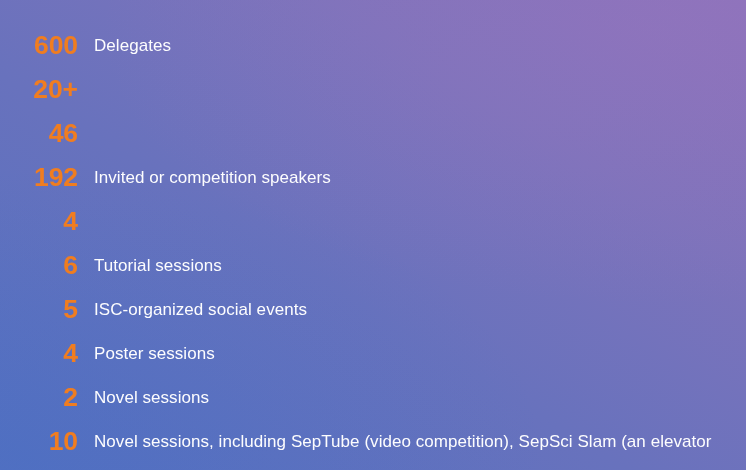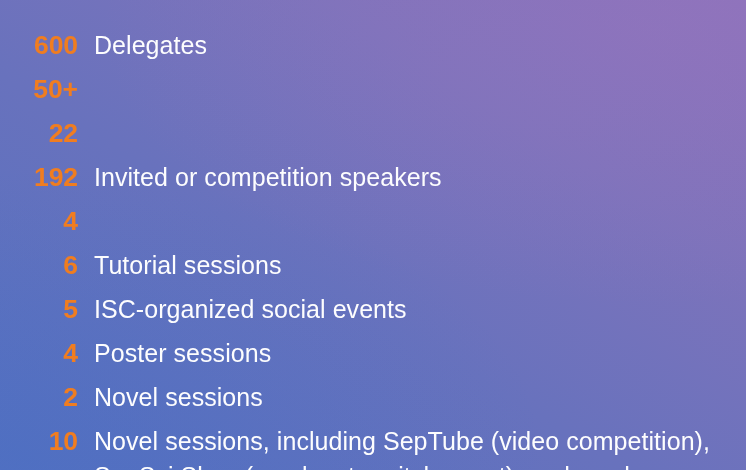--- a/index.html
+++ b/index.html
@@ -52,41 +52,41 @@
     font-size: 26.5px;
     line-height: 35.4px;
     font-weight: bold;
     color: #f07d20;
     letter-spacing: -0.1px;
     white-space: nowrap;
   }
   .stat-label {
     flex: 1 1 auto;
     padding-left: 16px;
-    font-size: 25px;
+    font-size: 17px;
     line-height: 35.4px;
     font-weight: normal;
     color: #fdfdfe;
     letter-spacing: 0.05px;
   }
 </style>
 </head>
 <body>
 
 <div id="stats-panel">
   <ul id="stats-list">
       <li class="stat-row">
         <span class="stat-value">600</span>
         <span class="stat-label">Delegates</span>
       </li>
       <li class="stat-row">
-        <span class="stat-value">50+</span>
+        <span class="stat-value">20+</span>
       </li>
       <li class="stat-row">
-        <span class="stat-value">22</span>
+        <span class="stat-value">46</span>
       </li>
       <li class="stat-row">
         <span class="stat-value">192</span>
         <span class="stat-label">Invited or competition speakers</span>
       </li>
       <li class="stat-row">
         <span class="stat-value">4</span>
       </li>
       <li class="stat-row">
         <span class="stat-value">6</span>

